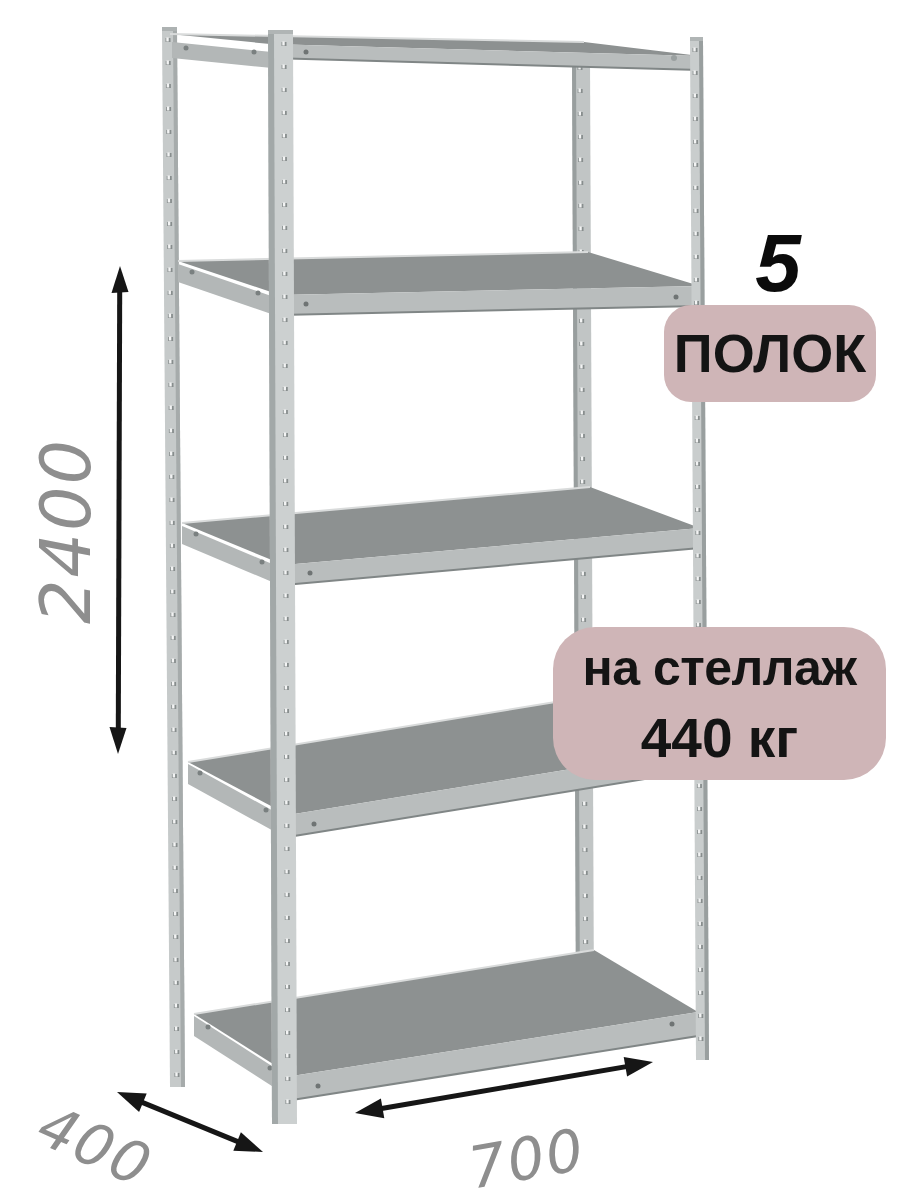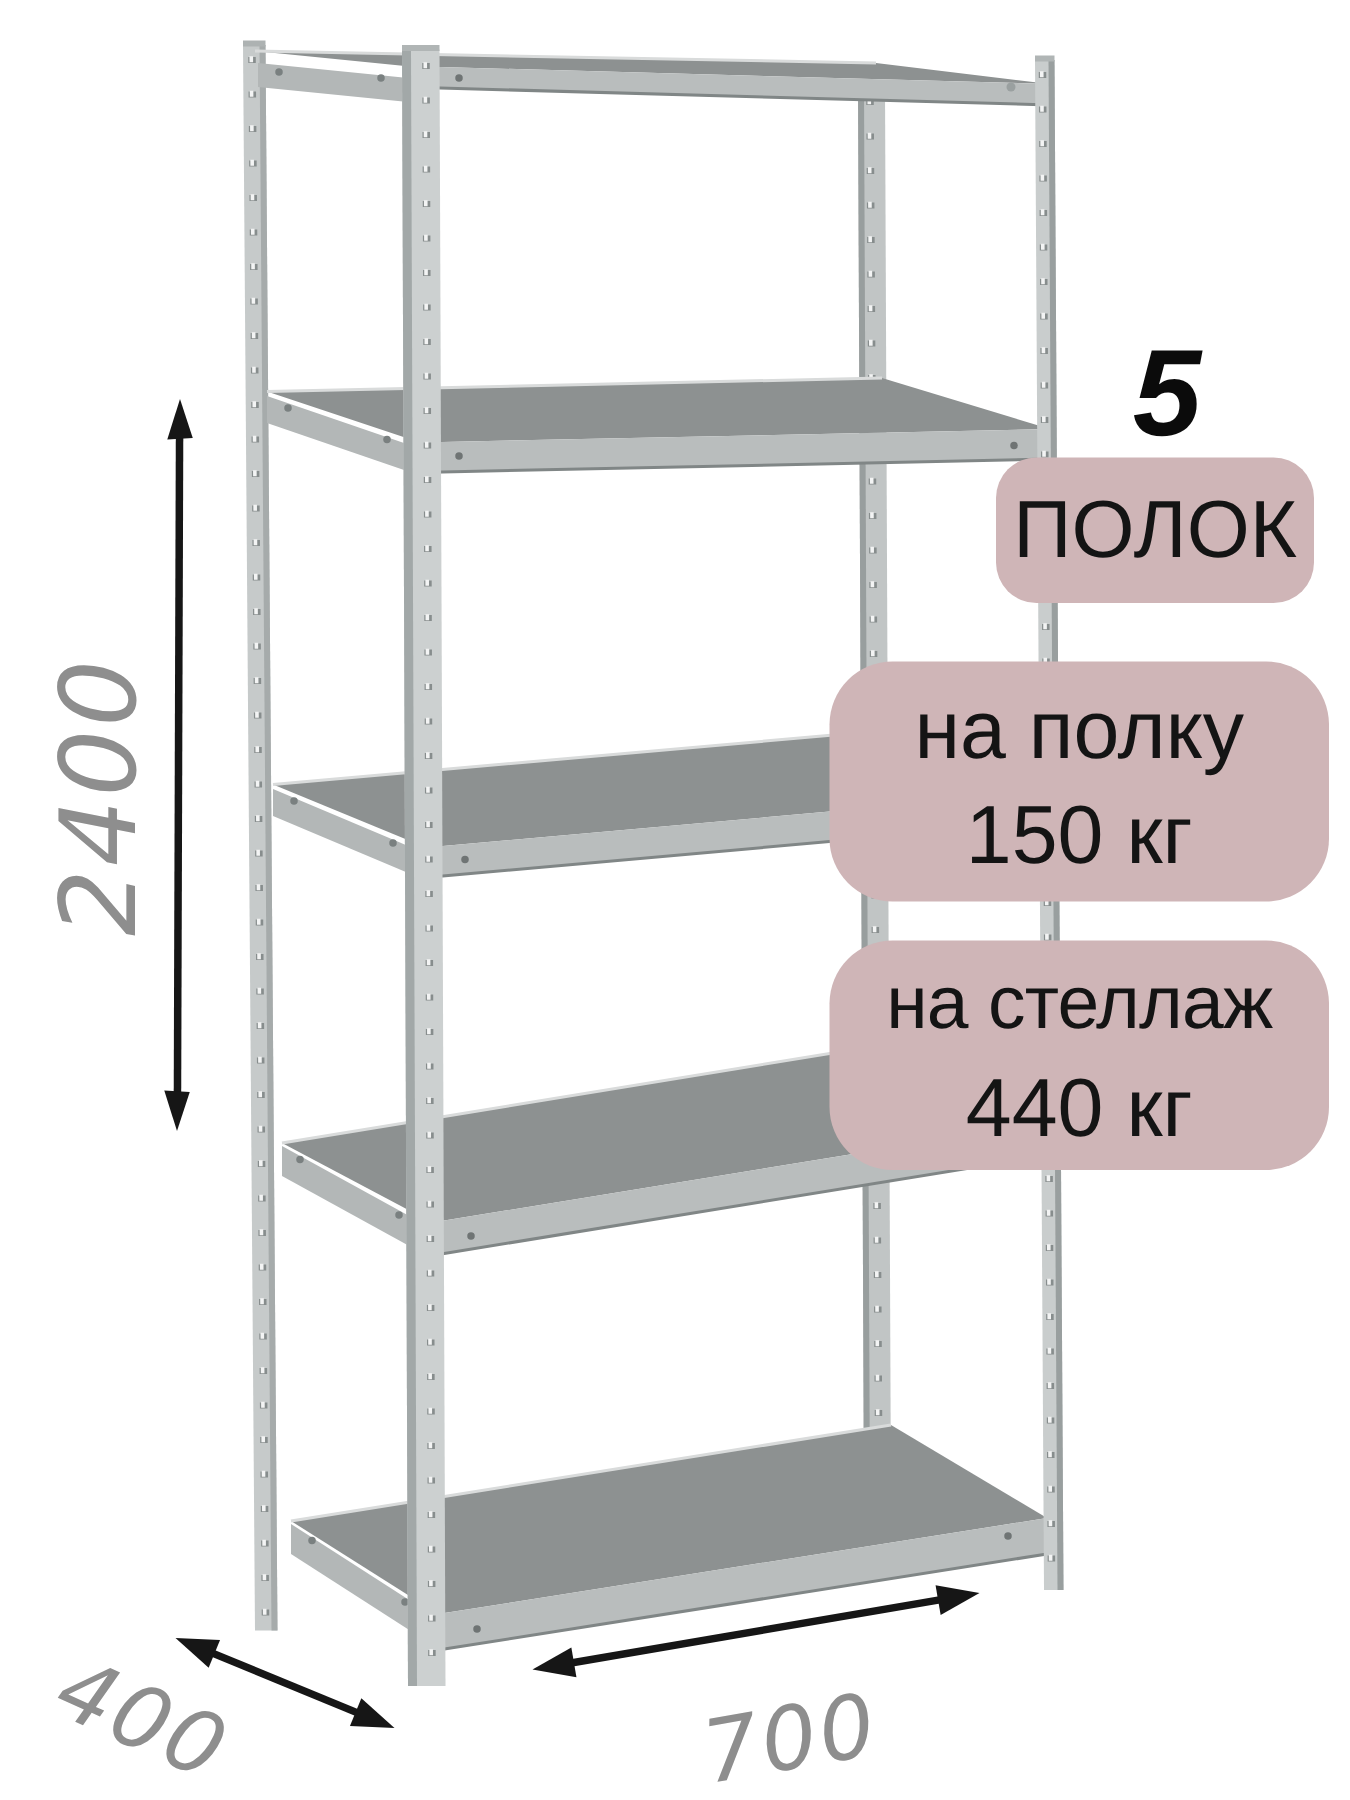--- a/index.html
+++ b/index.html
@@ -23,21 +23,21 @@
   
   .count{
     position:absolute;left:716px;top:222px;width:124px;
     text-align:center;font-size:82px;line-height:1.0;
     font-weight:bold;font-style:italic;color:#0b0b0b;
   }
 
   
   .badge{
     position:absolute;background:#cfb5b7;color:#141414;
-    font-weight:normal;text-align:center;box-sizing:border-box;
+    font-weight:bold;text-align:center;box-sizing:border-box;
   }
   .badge-count{left:664px;top:305px;width:212px;height:97px;border-radius:27px;font-size:54px;line-height:97px;}
   .badge-shelf{left:553px;top:441px;width:333px;height:160px;border-radius:42px;padding-top:10px;}
   .badge-total{left:553px;top:627px;width:333px;height:153px;border-radius:42px;padding-top:6px;}
   .badge .line{line-height:70px;font-size:55px;}
   .badge .line.narrow{font-size:50px;letter-spacing:-0.5px;}
 </style>
 </head>
 <body>
 
@@ -157,23 +157,19 @@
   <div class="dim dim-h">2400</div>
   <div class="dim dim-d">400</div>
   <div class="dim dim-w">700</div>
 
   <div class="count">5</div>
 
   <div class="badge badge-count">
     <span>ПОЛОК</span>
   </div>
 
-  <div class="badge badge-shelf">
-    <div class="line">на полку</div>
-    <div class="line">150 кг</div>
-  </div>
 
   <div class="badge badge-total">
     <div class="line narrow">на стеллаж</div>
     <div class="line">440 кг</div>
   </div>
 
 </div>
 
 </body></html>

